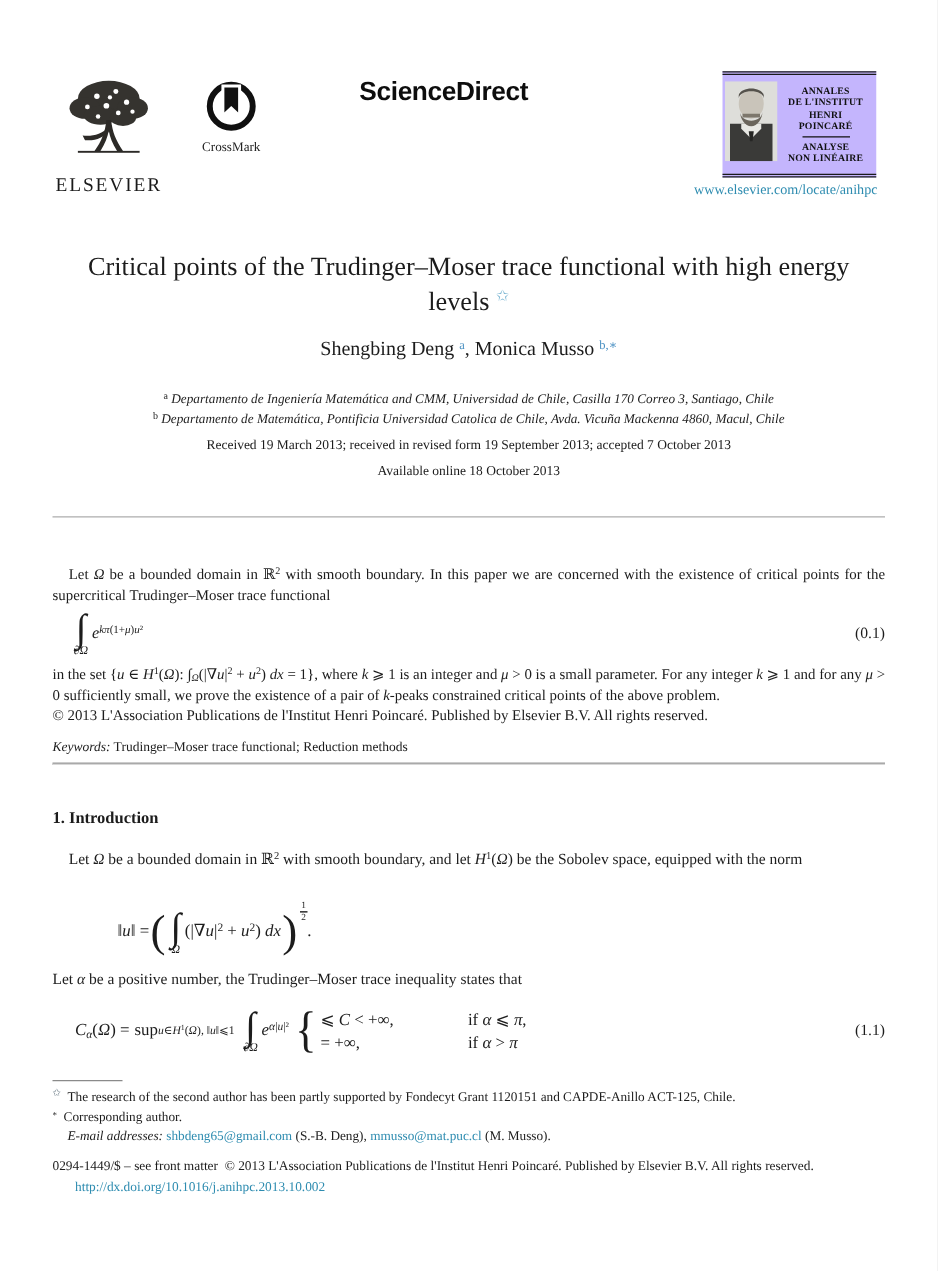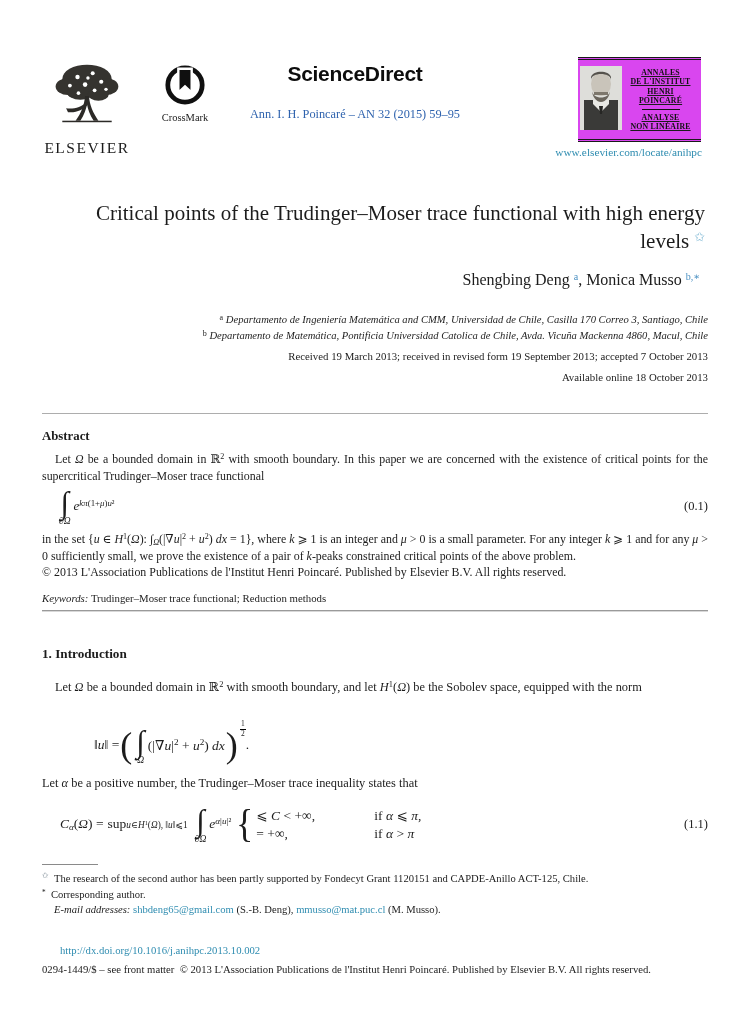--- a/index.html
+++ b/index.html
@@ -11,38 +11,38 @@
     --supblue:#4a90c2;
   }
   *{margin:0;padding:0;box-sizing:border-box;}
   html,body{background:#e9e9e9;}
   #page{
     position:relative;width:750px;height:1024px;background:#ffffff;
     font-family:"Liberation Serif","DejaVu Serif","DejaVu Sans",serif;
     color:var(--ink);margin:0 auto;overflow:hidden;
   }
   .abs{position:absolute;}
-  .center{text-align:right;}
+  .center{text-align:center;}
   .justify{text-align:justify;}
   sup{font-size:68%;line-height:0;position:relative;top:-0.45em;vertical-align:baseline;}
   sub{font-size:68%;line-height:0;position:relative;top:0.25em;vertical-align:baseline;}
   a{text-decoration:none;cursor:pointer;}
   .lnk{color:var(--teal);}
 
   
   #hdr-elsevier{left:44px;top:58px;width:86px;text-align:center;}
   #hdr-elsevier .els-label{font-size:15.5px;letter-spacing:1.5px;margin-top:1px;color:#1a1a1a;}
   #hdr-crossmark{left:158px;top:64px;width:54px;text-align:center;}
   #hdr-crossmark .cm-label{font-size:10.5px;margin-top:2px;color:#222;}
   #hdr-center{left:210px;top:56px;width:290px;text-align:center;font-family:"Liberation Sans","DejaVu Sans",sans-serif;}
   #hdr-center .avail{font-size:12.5px;color:#111;}
   #hdr-center .avail .url{color:var(--bright);}
   #hdr-center .brand{font-size:21px;font-weight:bold;letter-spacing:-0.3px;margin-top:6px;color:#0d0d0d;}
   #hdr-center .cite{font-family:"Liberation Serif","DejaVu Serif",serif;font-size:12.3px;color:var(--citeblue);margin-top:21px;}
-  #hdr-cover{left:578px;top:57px;width:123px;height:85px;border-top:3px double #1a1a1a;border-bottom:3px double #1a1a1a;display:flex;align-items:center;padding:3px 2px;background:#d946ef;text-decoration:underline;}
+  #hdr-cover{left:578px;top:57px;width:123px;height:85px;border-top:3px double #1a1a1a;border-bottom:3px double #1a1a1a;display:flex;align-items:center;padding:3px 2px;background:#c4b5fd;}
   #hdr-cover .cover-text{flex:1;text-align:center;font-weight:bold;font-size:7.8px;line-height:9.5px;letter-spacing:0.2px;color:#111;}
   #hdr-cover .cover-rule{width:38px;height:1px;background:#111;margin:3px auto;}
   #cover-url{left:470px;top:146px;width:232px;text-align:right;font-size:11.3px;color:var(--teal);}
 
   
   #ttl{left:45px;top:199px;width:660px;font-size:21px;line-height:28px;}
   .title-star{font-size:12.5px;color:var(--starblue);top:-0.55em;}
   #auth{left:50px;top:271px;width:650px;font-size:16px;}
   .auth-sup{font-size:10px;color:var(--supblue);top:-0.5em;}
   #affa{left:42px;top:314px;width:666px;font-size:10.6px;}
@@ -90,21 +90,21 @@
   #intro-h{left:42px;top:646px;width:666px;font-size:13.2px;font-weight:bold;}
   #intro-p1{left:42px;top:679px;width:666px;font-size:12.4px;line-height:17px;text-indent:13px;}
   #intro-p2{left:42px;top:776px;width:666px;font-size:12.4px;}
 
   
   .fn{font-size:10.6px;line-height:15px;}
   #fn1{left:42px;top:871px;width:666px;}
   #fn2{left:42px;top:887px;width:666px;}
   #fn3{left:54px;top:902px;width:654px;}
   .fn-star{color:#6f7f8a;font-size:8px;}
-  #issn{left:42px;top:927px;width:666px;font-size:10.7px;margin-top:36px;}
+  #issn{left:42px;top:927px;width:666px;font-size:10.7px;}
   #doi{left:42px;top:944px;width:666px;font-size:10.7px;color:var(--teal);padding-left:18px;}
 </style>
 </head>
 <body>
 
 <div id="page">
 
   <div id="hdr-crossmark" class="abs">
     <span>
       <svg width="42" height="42" viewBox="0 0 44 44">
@@ -139,21 +139,20 @@
         <path d="M38 40 C37 50 34 58 28 66 L33 66 C37 60 39 54 40 49 C41 54 43 60 47 66 L52 66 C46 57 43 50 42 40 Z" fill="#2c2a27"></path>
         <path d="M40 46 C34 52 26 54 18 53 L20 57 C29 58 36 54 40 50 Z" fill="#2c2a27"></path>
         <rect x="14" y="66" width="52" height="1.6" fill="#2c2a27"></rect>
       </svg>
     </span>
     <div class="els-label">ELSEVIER</div>
   </div>
 
   <div id="hdr-center" class="abs">
     <div class="brand">ScienceDirect</div>
-    <div class="cite">Ann. I. H. Poincaré – AN 32 (2015) 59–95</div>
   </div>
 
   <div id="hdr-cover" class="abs">
     <span>
       <svg width="42" height="64" viewBox="0 0 42 64">
         <rect x="0" y="0" width="42" height="64" fill="#dededa"></rect>
         <rect x="4" y="34" width="34" height="30" fill="#3a3a38"></rect>
         <path d="M13 38 L21 46 L29 38 L29 34 L13 34 Z" fill="#e8e8e4"></path>
         <path d="M19 40 L23 40 L22 48 L20 48 Z" fill="#262624"></path>
         <ellipse cx="21" cy="18" rx="10" ry="12" fill="#c9c4ba"></ellipse>
@@ -172,21 +171,20 @@
 
   <h1 id="ttl" class="abs center" style="font-weight:normal;">Critical points of the Trudinger–Moser trace functional with high energy levels&nbsp;<sup class="title-star">✩</sup></h1>
   <div id="auth" class="abs center">Shengbing Deng&nbsp;<sup class="auth-sup">a</sup>, Monica Musso&nbsp;<sup class="auth-sup">b,∗</sup></div>
   <div id="affa" class="abs center aff"><sup>a</sup> <i>Departamento de Ingeniería Matemática and CMM, Universidad de Chile, Casilla 170 Correo 3, Santiago, Chile</i></div>
   <div id="affb" class="abs center aff"><sup>b</sup> <i>Departamento de Matemática, Pontificia Universidad Catolica de Chile, Avda. Vicuña Mackenna 4860, Macul, Chile</i></div>
   <div id="recv" class="abs center">Received 19 March 2013; received in revised form 19 September 2013; accepted 7 October 2013</div>
   <div id="avail" class="abs center">Available online 18 October 2013</div>
 
   <div id="rule1" class="abs"></div>
 
-  <div id="abs-h" class="abs">Abstract</div>
   <div id="abs-p1" class="abs justify">Let <i>Ω</i> be a bounded domain in ℝ<sup>2</sup> with smooth boundary. In this paper we are concerned with the existence of critical points for the supercritical Trudinger–Moser trace functional</div>
 
   <div id="eq01" class="abs equation">
     <span class="eq-body">
         <span class="intwrap">
           <span class="intsign">∫</span>
           <span class="intsub">∂Ω</span>
         </span>
         <span><i>e</i><sup><i>kπ</i>(1+<i>μ</i>)<i>u</i>²</sup></span>
       </span>

